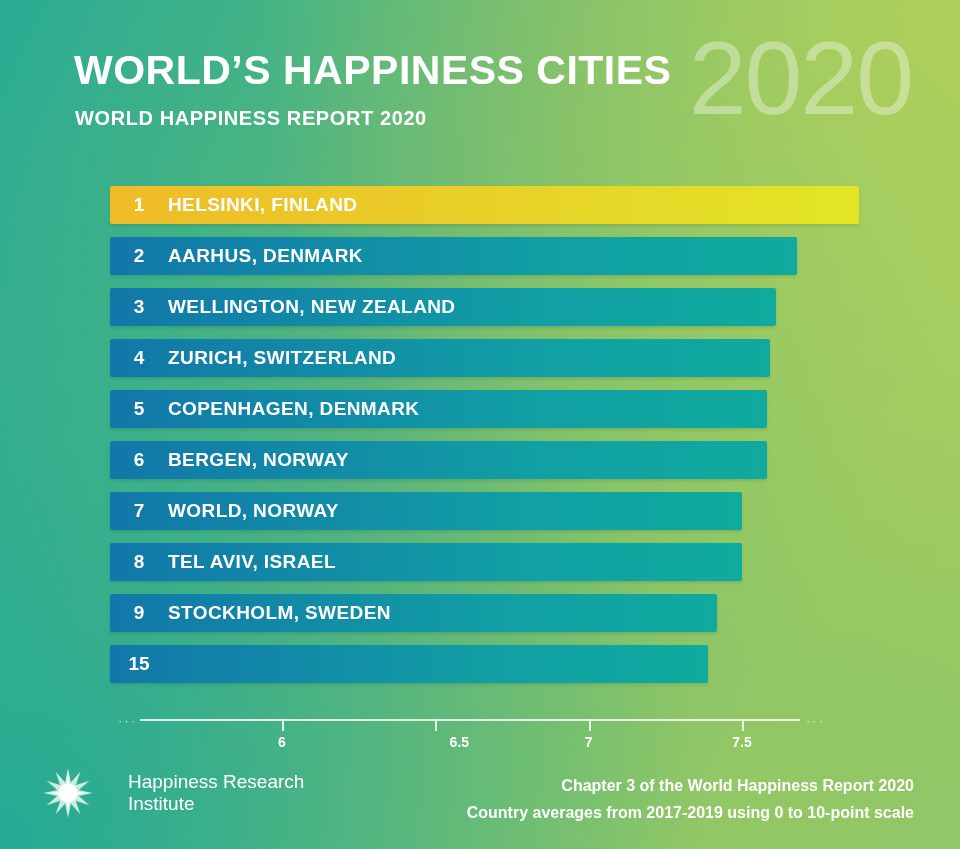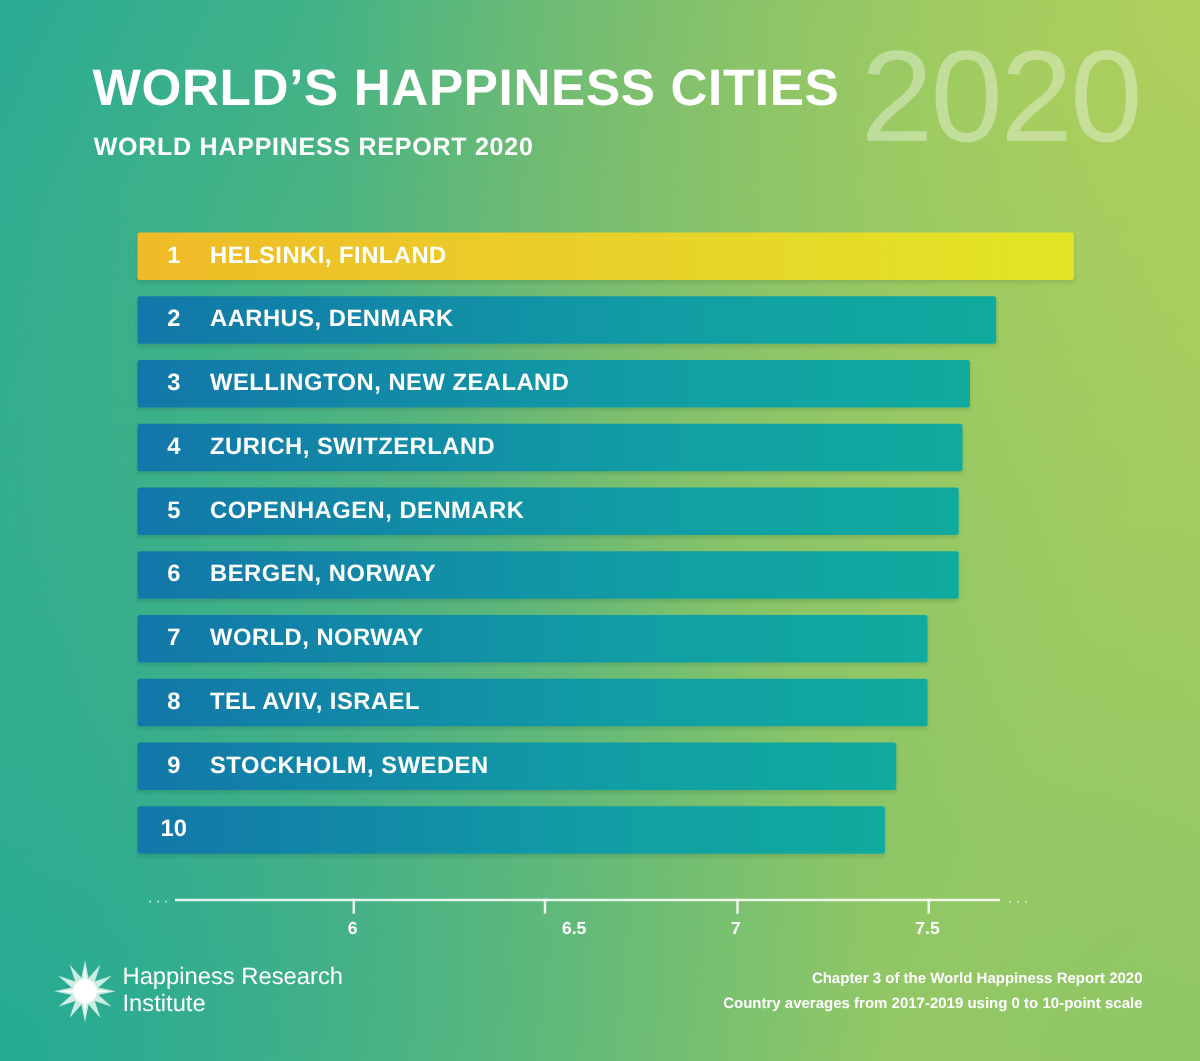--- a/index.html
+++ b/index.html
@@ -89,29 +89,29 @@
   }
   .tick-label {
     position:absolute; top:24px;
     color:#ffffff; font-size:14px; font-weight:700;
     transform:translateX(-50%);
   }
 
   
   .logo-block {
     position:absolute; left:40px; top:765px;
-    display:flex; align-items:center; gap:2px;
+    display:flex; align-items:center; gap:32px;
   }
   .logo-mark { width:56px; height:56px; flex:0 0 56px; }
   .logo-text {
     color:#ffffff; font-size:19px; font-weight:400; line-height:1.18;
   }
   .credits {
     position:absolute; right:46px; top:772px; text-align:right;
-    color:#ffffff; font-size:12px; font-weight:700; line-height:1.7;
+    color:#ffffff; font-size:16px; font-weight:700; line-height:1.7;
   }
 </style>
 </head>
 <body>
 
 <div class="wrap">
   <div class="bg-tint"></div>
 
   <div class="year-watermark">2020</div>
   <h1 class="title">WORLD’S HAPPINESS CITIES</h1>
@@ -167,21 +167,21 @@
         </div>
       </div>
       <div class="row">
         <div class="bar" style="width: 607px;">
           <span class="rank">9</span>
           <span class="city">STOCKHOLM, SWEDEN</span>
         </div>
       </div>
       <div class="row">
         <div class="bar" style="width: 598px;">
-          <span class="rank">10</span>
+          <span class="rank">15</span>
         </div>
       </div>
     </div>
 
   <div class="axis">
     <div class="axis-dots left">···</div>
     <div class="axis-line"></div>
     <div class="axis-dots right">···</div>
     <div id="ticks">
         <div class="tick" style="left: 282px;"></div>

